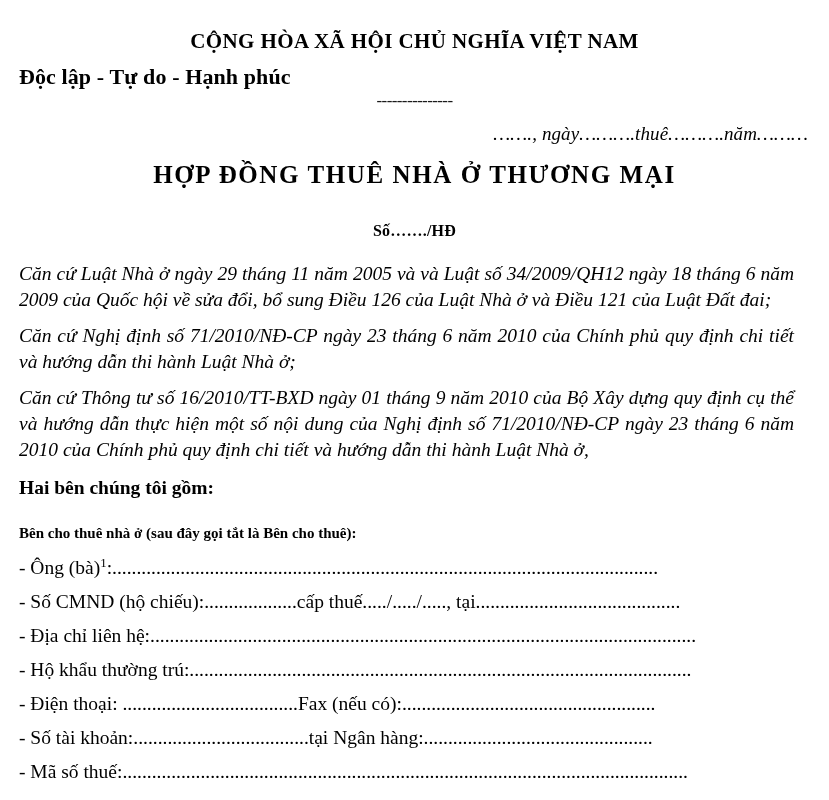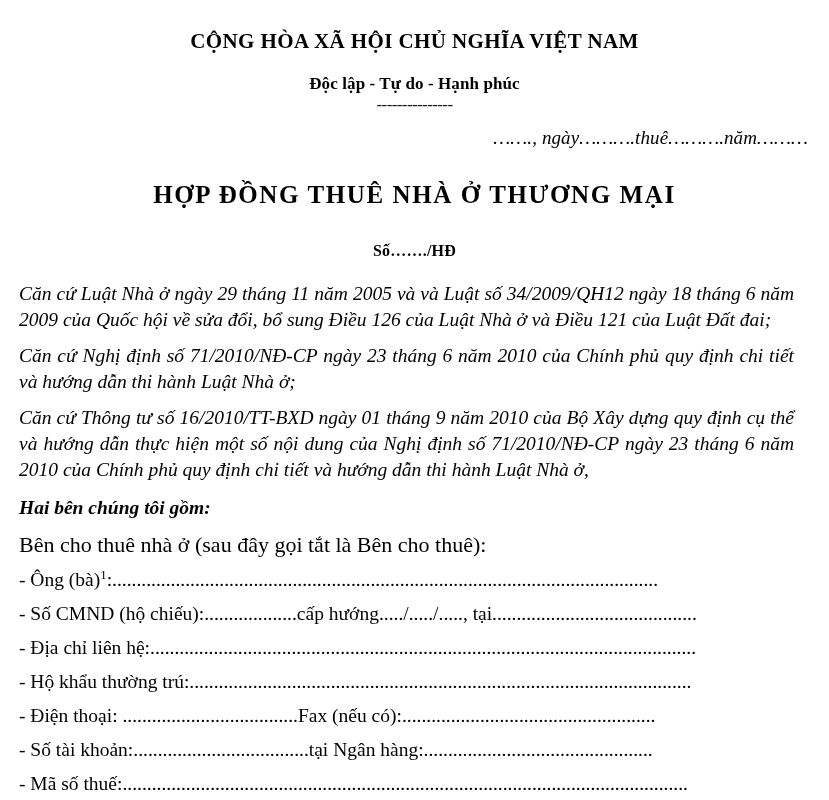--- a/index.html
+++ b/index.html
@@ -27,25 +27,24 @@
   
   .national-heading {
     text-align: center;
     font-weight: bold;
     font-size: 21px;
     letter-spacing: 0.4px;
     padding-top: 29px;
     line-height: 1.18;
   }
   .national-subheading {
-    text-align: center;
     font-weight: bold;
-    font-size: 17px;
+    font-size: 22px;
     letter-spacing: 0.1px;
-    margin-top: 20px;
+    margin-top: 10px;
   }
   .rule-dashes {
     text-align: center;
     font-size: 17px;
     letter-spacing: -0.6px;
     margin-top: 2px;
     line-height: 1;
     color: #1a1a1a;
   }
 
@@ -58,21 +57,21 @@
     padding-right: 2px;
     letter-spacing: 0.1px;
   }
 
   
   .doc-title {
     text-align: center;
     font-weight: bold;
     font-size: 25px;
     letter-spacing: 1.6px;
-    margin-top: 32px;
+    margin-top: 16px;
   }
   .doc-number {
     text-align: center;
     font-weight: bold;
     font-size: 16px;
     letter-spacing: 0.2px;
     margin-top: 33px;
   }
 
   
@@ -85,31 +84,30 @@
     line-height: 26px;
     text-align: justify;
     margin: 0 16px 10px 0;
   }
   .basis:last-child {
     margin-bottom: 0;
   }
 
   
   .heading-italic {
-    font-style: italic;
     font-weight: bold;
     font-size: 19.5px;
     line-height: 26px;
     margin-top: 12px;
   }
   .heading-bold {
-    font-weight: normal;
-    font-size: 22px;
+    font-weight: bold;
+    font-size: 15px;
     line-height: 26px;
-    margin-top: 11px;
+    margin-top: 19px;
   }
 
   
   .fields {
     margin-top: 9px;
   }
   .field-line {
     font-size: 19.5px;
     line-height: 26px;
     margin-bottom: 8px;
@@ -149,21 +147,21 @@
   </div>
 
   <div class="heading-italic">Hai bên chúng tôi gồm:</div>
 
   <div class="heading-bold">Bên cho thuê nhà ở (sau đây gọi tắt là Bên cho thuê):</div>
 
   <div class="fields">
 
     <div class="field-line"><span>- Ông (bà)</span><sup class="footnote-mark">1</sup><span>:................................................................................................................</span></div>
 
-    <div class="field-line">- Số CMND (hộ chiếu):...................cấp hướng...../...../....., tại..........................................</div>
+    <div class="field-line">- Số CMND (hộ chiếu):...................cấp thuế...../...../....., tại..........................................</div>
 
     <div class="field-line">- Địa chỉ liên hệ:................................................................................................................</div>
 
     <div class="field-line">- Hộ khẩu thường trú:.......................................................................................................</div>
 
     <div class="field-line">- Điện thoại: ....................................Fax (nếu có):....................................................</div>
 
     <div class="field-line">- Số tài khoản:....................................tại Ngân hàng:...............................................</div>
 
     <div class="field-line">- Mã số thuế:....................................................................................................................</div>

